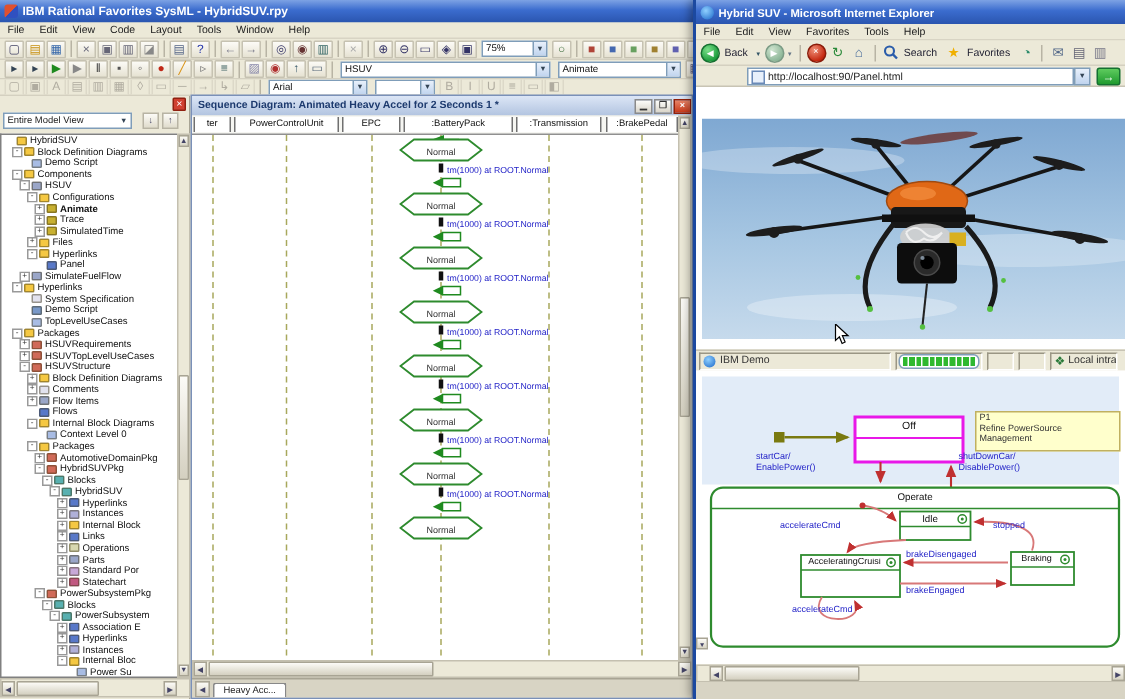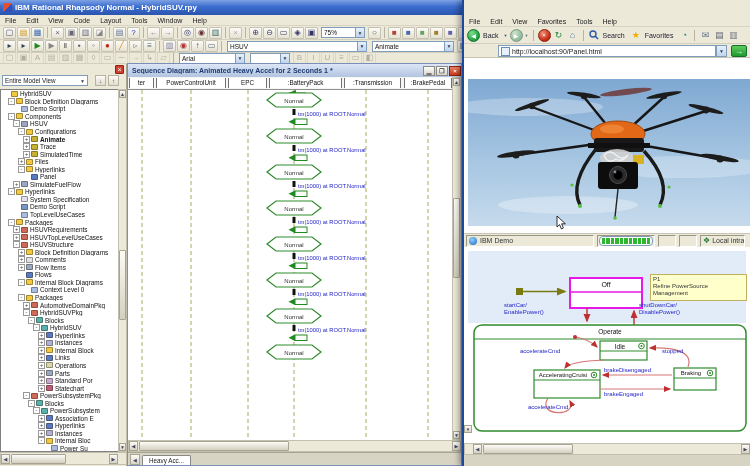--- a/index.html
+++ b/index.html
@@ -91,21 +91,21 @@
 #cursor{position:absolute;pointer-events:none}
 </style>
 </head>
 <body>
 
 <div id="root">
 
   <div class="abs" id="rwin" style="left:0;top:0;width:750px;height:466px">
     <div class="abs win-title" style="left:0;top:0;width:750px;height:15px;font-size:8px">
       <span class="app-ico" style="background:linear-gradient(135deg,#e05030 50%,#3050c0 50%)"></span>
-      <span>IBM Rational Rhapsody Normal - HybridSUV.rpy</span>
+      <span>IBM Rational Favorites SysML - HybridSUV.rpy</span>
     </div>
     <div class="abs menubar" id="r-menu" style="left:0;top:15px;width:750px;height:11px">
         <span class="mi">File</span>
         <span class="mi">Edit</span>
         <span class="mi">View</span>
         <span class="mi">Code</span>
         <span class="mi">Layout</span>
         <span class="mi">Tools</span>
         <span class="mi">Window</span>
         <span class="mi">Help</span>
@@ -556,20 +556,24 @@
         <div class="abs sbtn" style="left:323px;top:0;width:9px;height:10px">▶</div>
       </div>
       <div class="abs" id="seq-tabs" style="left:0;top:388px;width:333px;height:13px">
         <span class="tabnav">◀</span>
         <span id="seq-tab">Heavy Acc...</span>
       </div>
     </div>
   </div>
 
   <div class="abs" id="iewin" style="left:462px;top:0;width:288px;height:466px">
+    <div class="abs win-title" style="left:0;top:0;width:286px;height:16px;font-size:7.5px">
+      <span class="app-ico" style="background:radial-gradient(circle at 40% 35%,#8fd0ff,#1a66c8);border-radius:50%"></span>
+      <span>Hybrid SUV - Microsoft Internet Explorer</span>
+    </div>
     <div class="abs menubar" id="ie-menu" style="left:0;top:16px;width:286px;height:11px">
         <span class="mi">File</span>
         <span class="mi">Edit</span>
         <span class="mi">View</span>
         <span class="mi">Favorites</span>
         <span class="mi">Tools</span>
         <span class="mi">Help</span>
       </div>
     <div class="abs toolbar" id="ie-tb" style="left:0;top:27px;width:286px;height:17px;gap:2px">
       <span class="circ back">◀</span>

